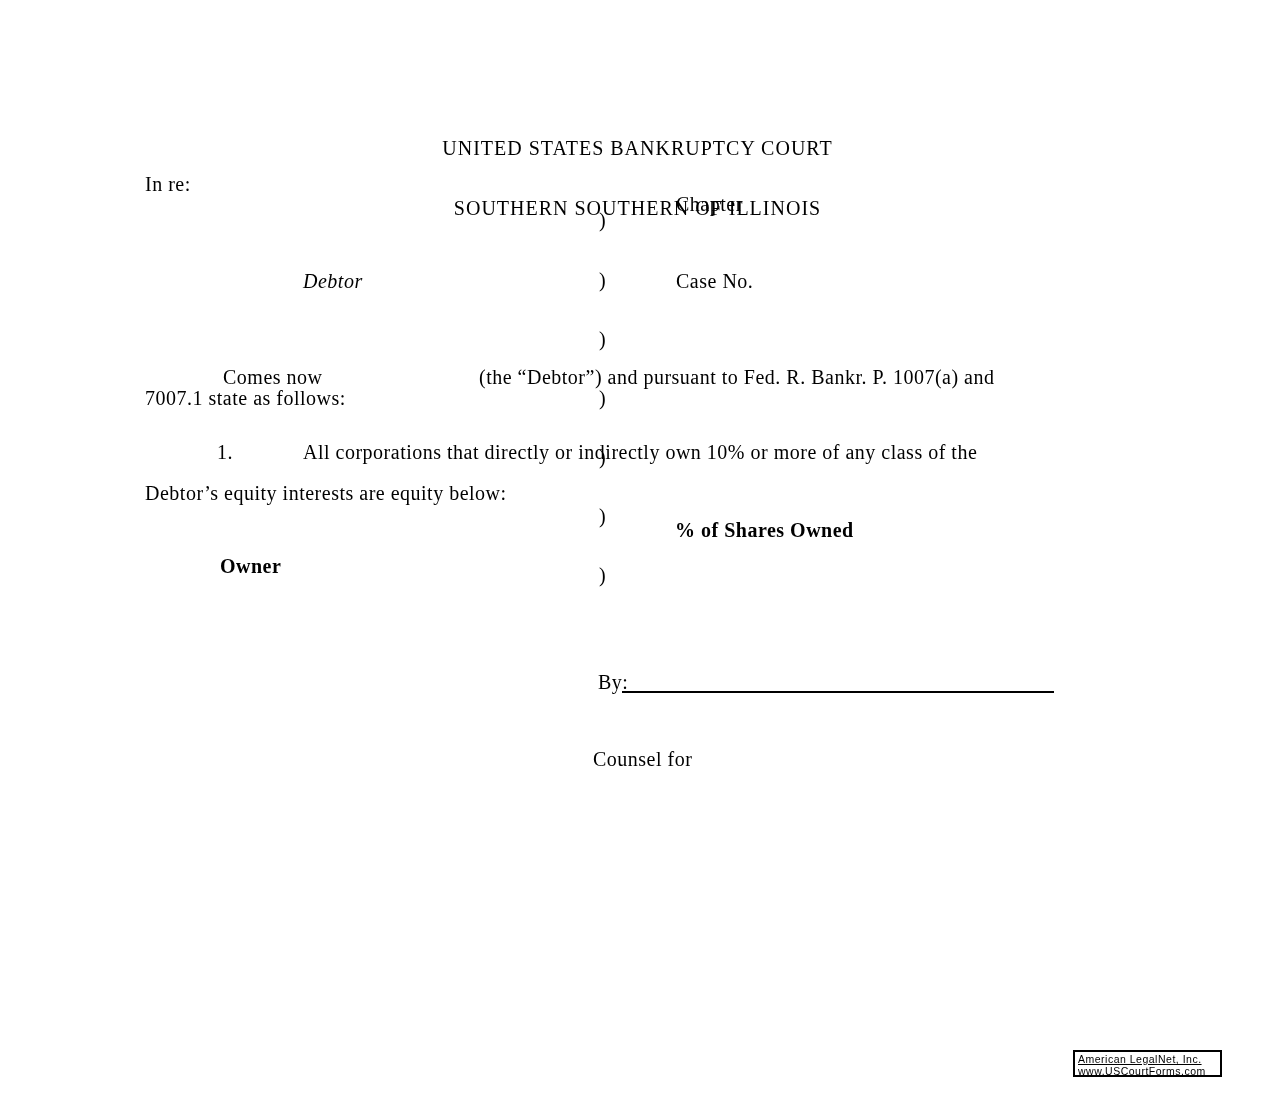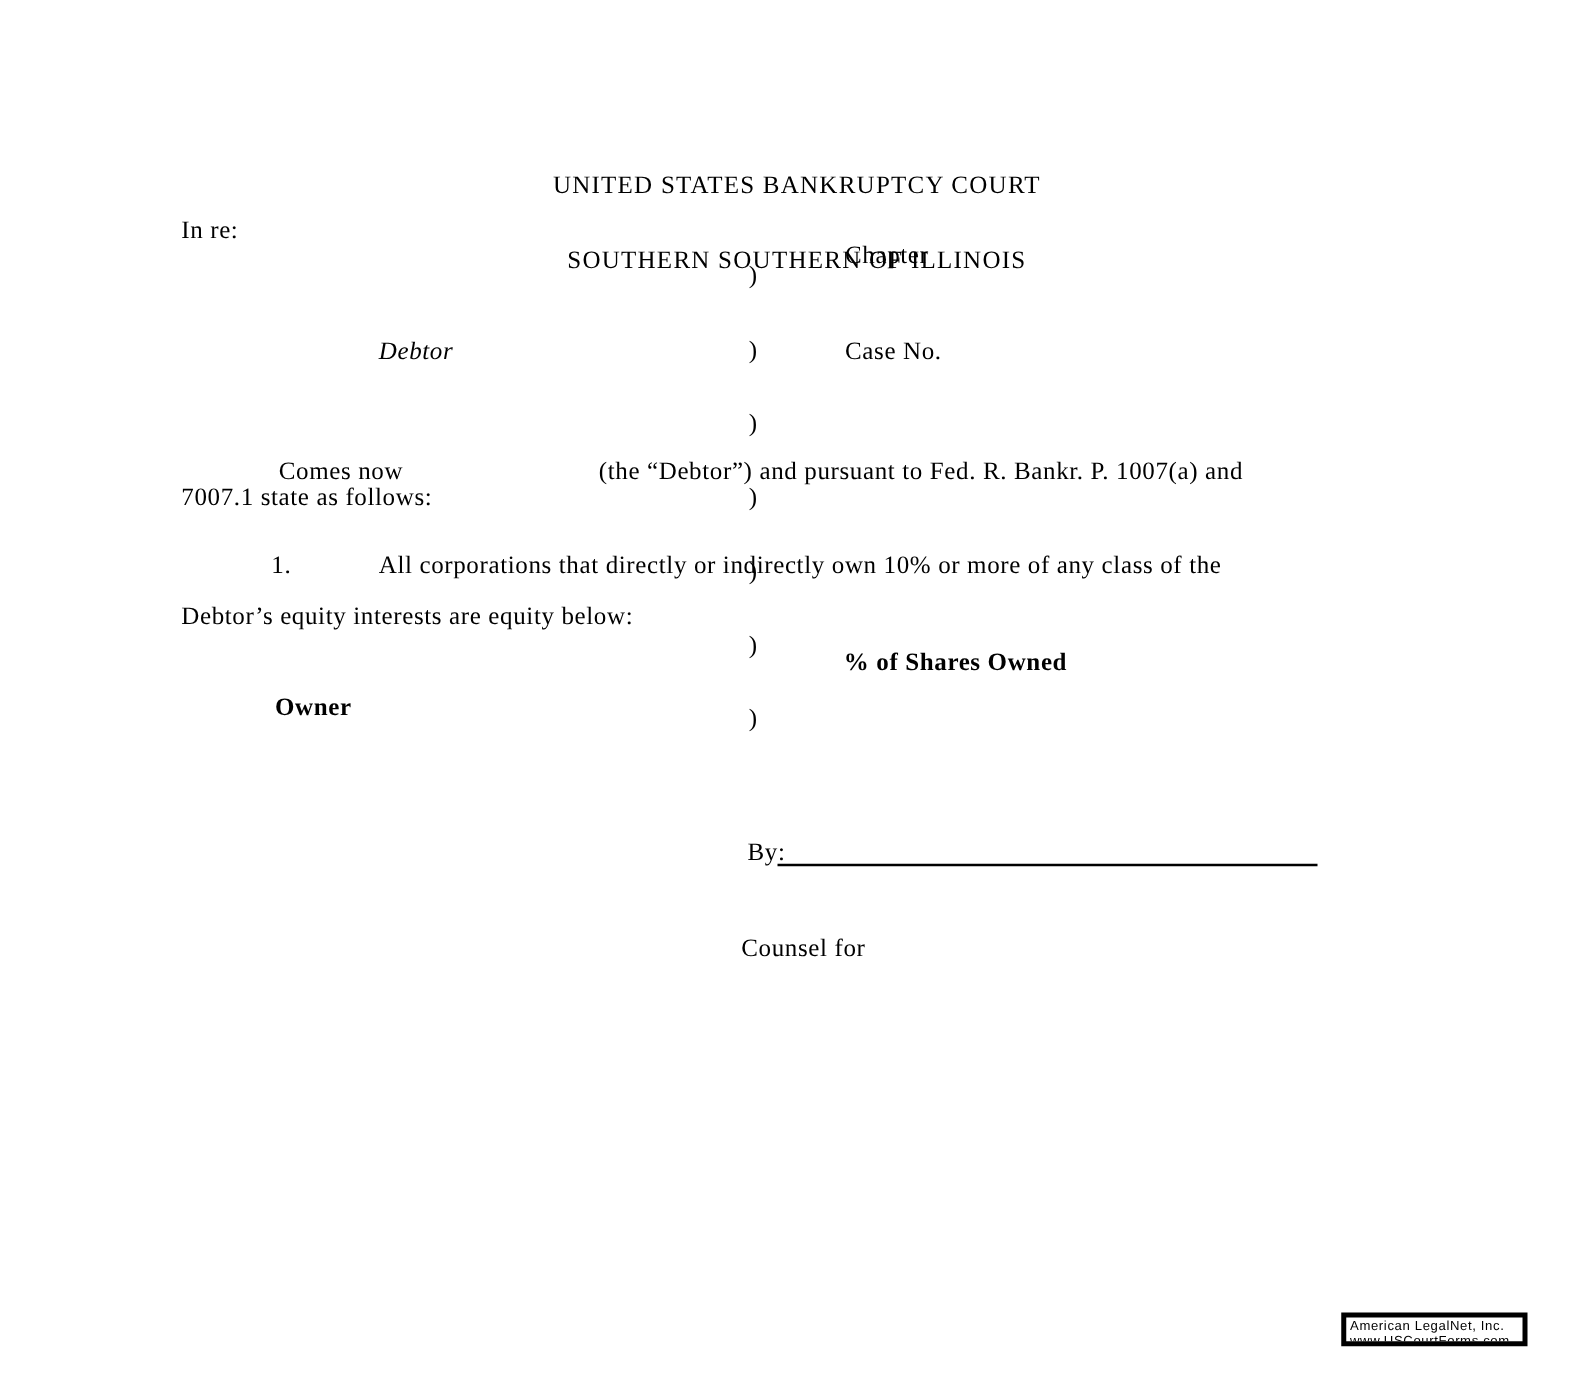--- a/index.html
+++ b/index.html
@@ -17,29 +17,30 @@
   .abs { position:absolute; white-space:pre; }
   .center { left:0; width:1275px; text-align:center; }
   .header { line-height:20px; letter-spacing:1px; }
   .title { font-weight:bold; letter-spacing:1.2px; }
   .bold { font-weight:bold; }
   .parens { line-height:19.7px; letter-spacing:0; }
   .sig-line { width:432px; border-top:2px solid #000; height:0; }
   .footer-box {
     left:1073px; top:1050px;
     width:149px; height:27px;
-    border:4px solid #000000;
+    border:2px solid #000000;
     box-sizing:border-box;
     font-family:"Liberation Sans","DejaVu Sans",sans-serif;
     font-size:10.5px;
     line-height:12px;
     letter-spacing:0.5px;
     padding:1px 0 0 3px;
     white-space:nowrap;
     overflow:hidden;
+    text-decoration:underline;
   }
 </style>
 </head>
 <body>
 
 <div class="page">
 
   <div class="abs center header" style="top:98px;">
     <div>UNITED STATES BANKRUPTCY COURT</div>
     <div>SOUTHERN SOUTHERN OF ILLINOIS</div>

